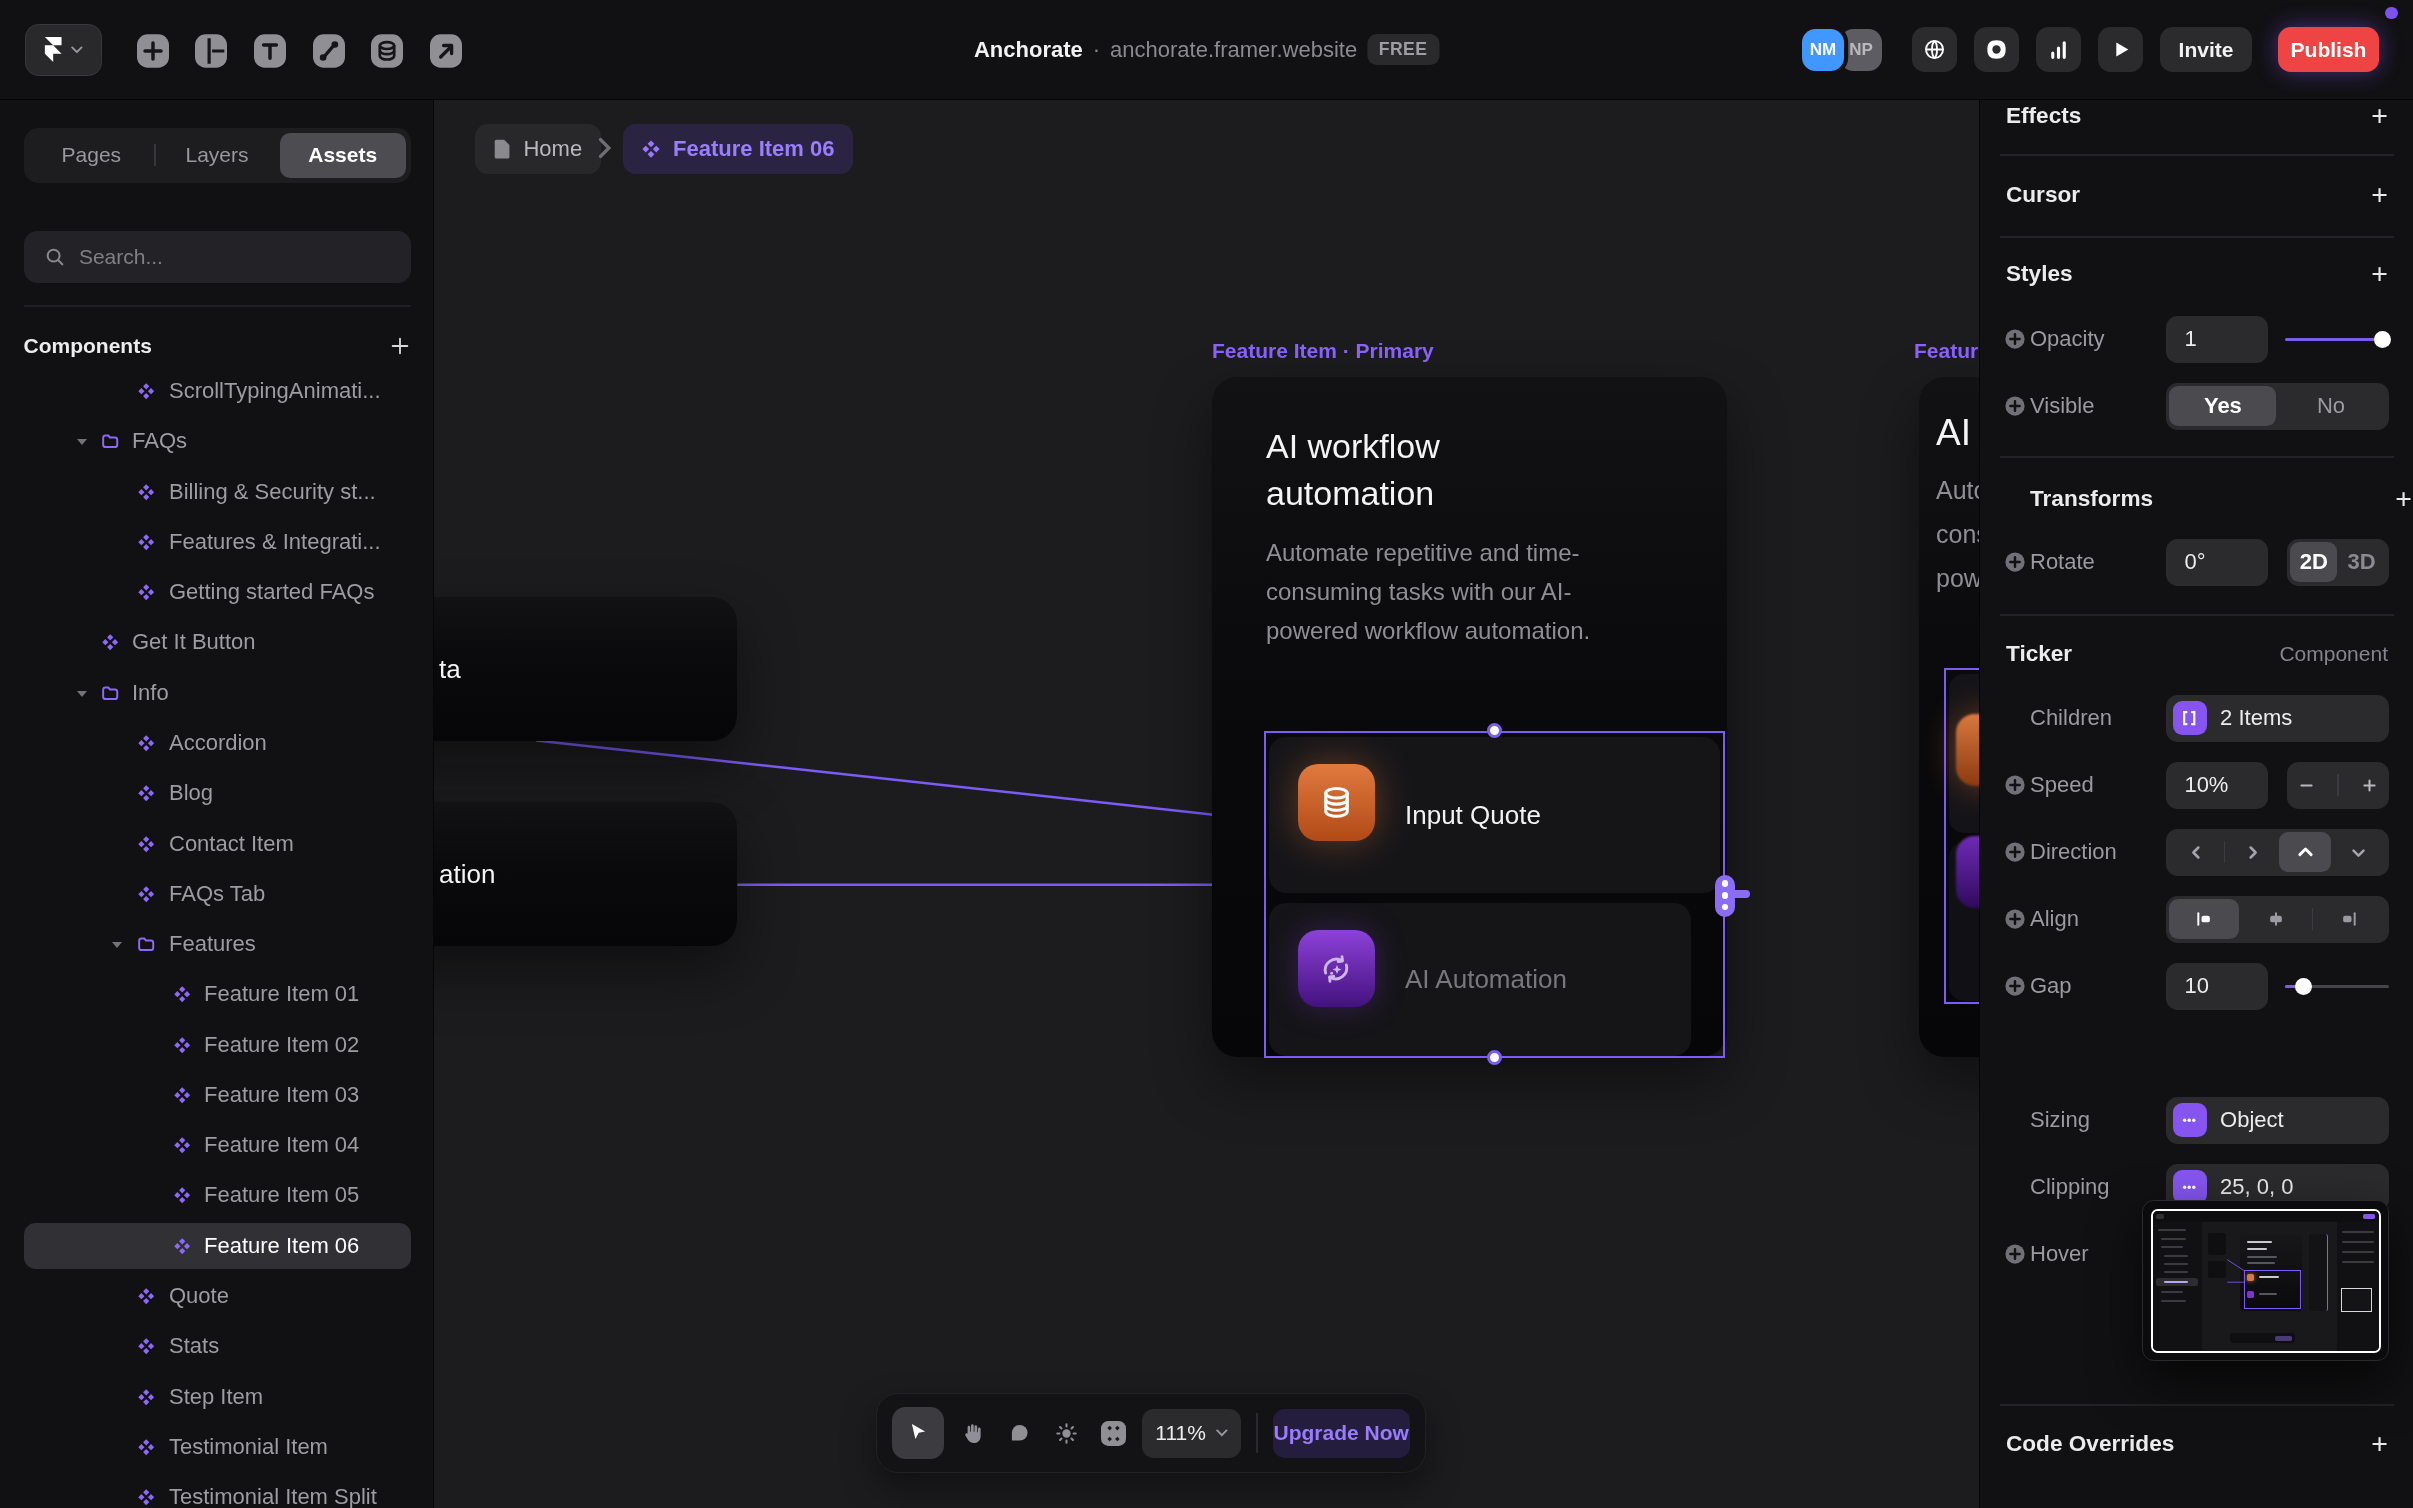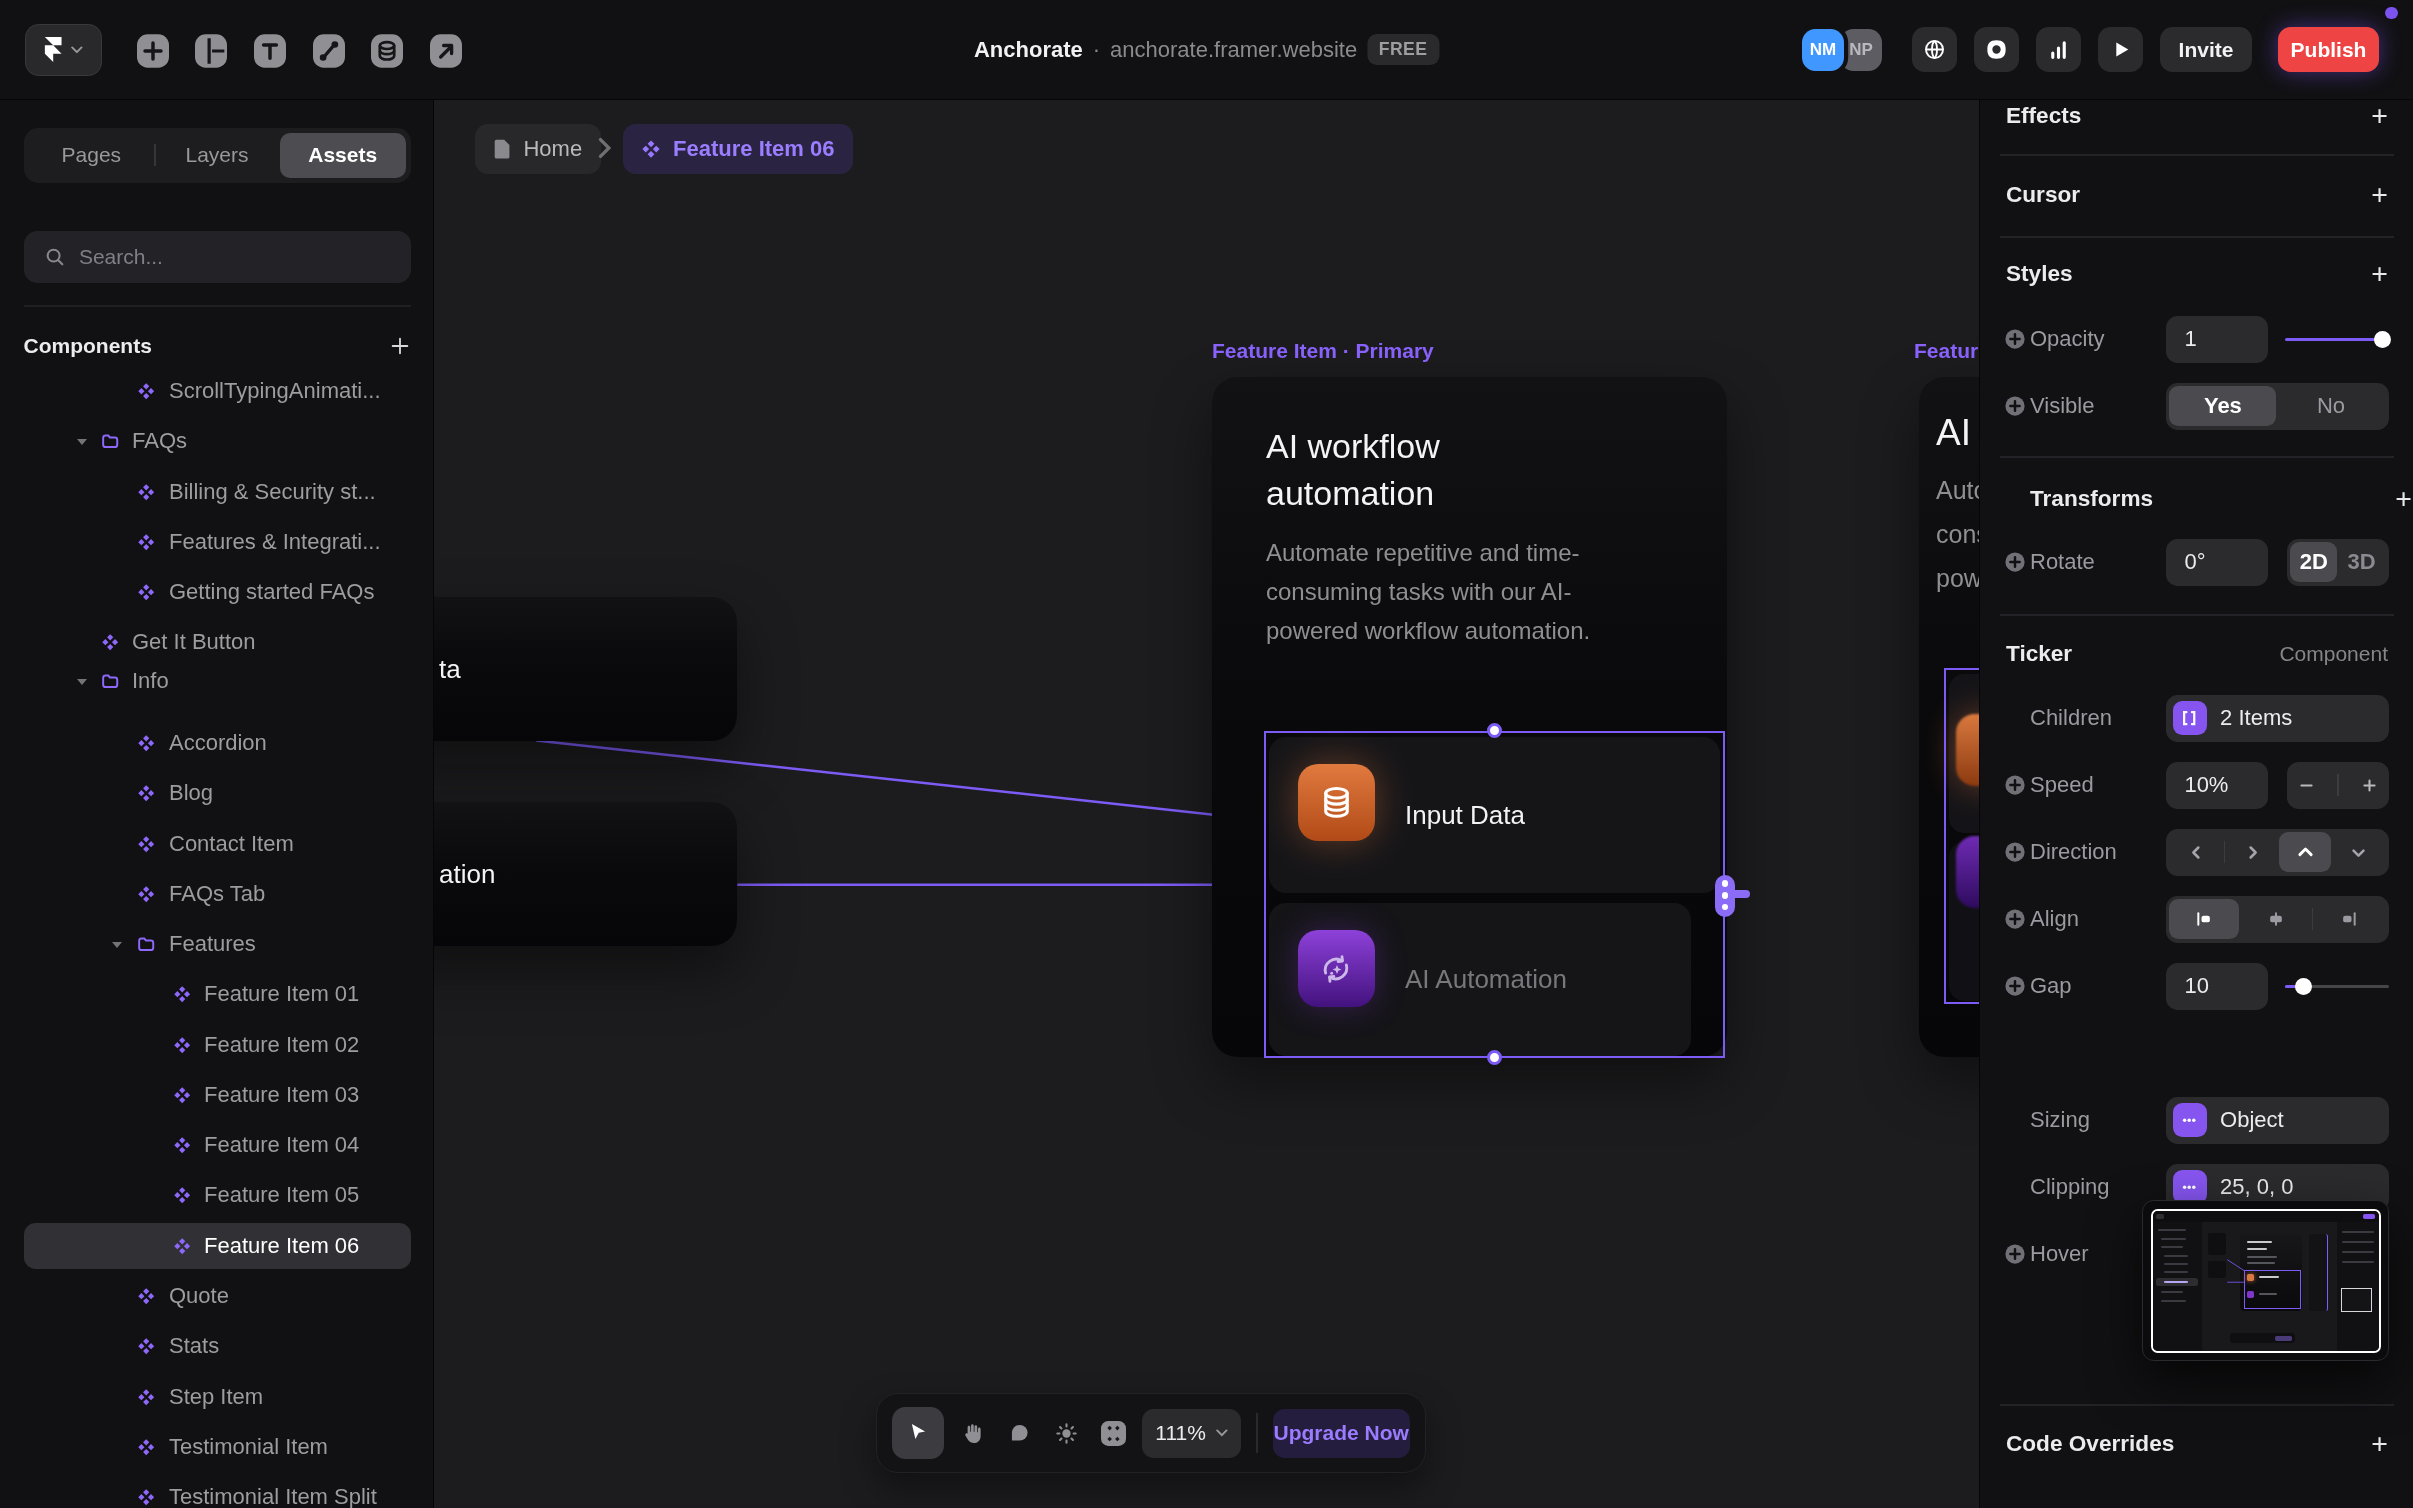--- a/index.html
+++ b/index.html
@@ -110,21 +110,21 @@
 
     <div class="abs feat-row" style="left:1269px;top:737px;width:451px;height:156px;">
       <div class="feat-icon" style="left:28.5px;top:27px;width:77px;height:77px;background:linear-gradient(180deg,#e07a3f,#b14a16);box-shadow:0 0 39px rgba(224,122,63,.4);">
         <svg width="39" height="39" viewBox="0 0 24 24" fill="none" stroke="#fff" stroke-width="1.9" stroke-linecap="round">
           <ellipse cx="12" cy="6.3" rx="6.6" ry="2.9"></ellipse>
           <path d="M5.4 6.3v11.3c0 1.6 3 2.9 6.6 2.9s6.6-1.3 6.6-2.9V6.3"></path>
           <path d="M5.4 10.1c0 1.6 3 2.9 6.6 2.9s6.6-1.3 6.6-2.9"></path>
           <path d="M5.4 13.9c0 1.6 3 2.9 6.6 2.9s6.6-1.3 6.6-2.9"></path>
         </svg>
       </div>
-      <div class="feat-label" style="left:136px;top:0;height:156px;color:#f2f2f4;">Input Data</div>
+      <div class="feat-label" style="left:136px;top:0;height:156px;color:#f2f2f4;">Input Quote</div>
     </div>
     <div class="abs feat-row" style="left:1269px;top:903px;width:381px;height:153px;padding-left:41px;">
       <div class="feat-icon" style="left:28.5px;top:27px;width:77px;height:77px;background:linear-gradient(180deg,#8d41d9,#43127e);box-shadow:0 0 30px rgba(120,50,190,.35);">
         <svg width="40" height="40" viewBox="0 0 24 24" fill="none" stroke="#cdb9e9" stroke-width="1.7" stroke-linecap="round" stroke-linejoin="round">
           <path d="M5.8 14.5a6.6 6.6 0 0 1 9.8-7.4"></path>
           <path d="M15.6 4.6l.3 2.6-2.6.3"></path>
           <path d="M18.2 9.5a6.6 6.6 0 0 1-9.8 7.4"></path>
           <path d="M8.4 19.4l-.3-2.6 2.6-.3"></path>
           <path d="M12.6 9.6l.8 1.9 1.9.8-1.9.8-.8 1.9-.8-1.9-1.9-.8 1.9-.8z" fill="#cdb9e9" stroke="none"></path>
           <circle cx="9.4" cy="14.6" r=".9" fill="#cdb9e9" stroke="none"></circle>
@@ -323,21 +323,21 @@
             <path d="M8 1.1 10.7 3.8 8 6.5 5.3 3.8Z M12.2 5.3 14.9 8 12.2 10.7 9.5 8Z M8 9.5 10.7 12.2 8 14.9 5.3 12.2Z M3.8 5.3 6.5 8 3.8 10.7 1.1 8Z" fill="#8d68fa"></path>
           </svg>
           <span class="tlabel" style="left:169px">Getting started FAQs</span>
         </div>
         <div class="trow" style="top: 251px;">
           <svg class="ticon" style="left:101px" viewBox="0 0 16 16">
             <path d="M8 1.1 10.7 3.8 8 6.5 5.3 3.8Z M12.2 5.3 14.9 8 12.2 10.7 9.5 8Z M8 9.5 10.7 12.2 8 14.9 5.3 12.2Z M3.8 5.3 6.5 8 3.8 10.7 1.1 8Z" fill="#8d68fa"></path>
           </svg>
           <span class="tlabel" style="left:132px">Get It Button</span>
         </div>
-        <div class="trow" style="top: 290px;">
+        <div class="trow" style="top: 302px;">
           <span class="caret" style="left:77px"></span>
           <svg class="ticon" style="left:101px" viewBox="0 0 17 16" fill="none" stroke="#8d68fa" stroke-width="1.8">
             <path d="M2 5c0-1.2 1-2.2 2.2-2.2h2.5L8.3 4.6h4.5c1.2 0 2.2 1 2.2 2.2v4.4c0 1.2-1 2.2-2.2 2.2H4.2C3 13.4 2 12.4 2 11.2z"></path>
           </svg>
           <span class="tlabel" style="left:132px">Info</span>
         </div>
         <div class="trow" style="top: 352px;">
           <svg class="ticon" style="left:137px" viewBox="0 0 16 16">
             <path d="M8 1.1 10.7 3.8 8 6.5 5.3 3.8Z M12.2 5.3 14.9 8 12.2 10.7 9.5 8Z M8 9.5 10.7 12.2 8 14.9 5.3 12.2Z M3.8 5.3 6.5 8 3.8 10.7 1.1 8Z" fill="#8d68fa"></path>
           </svg>

